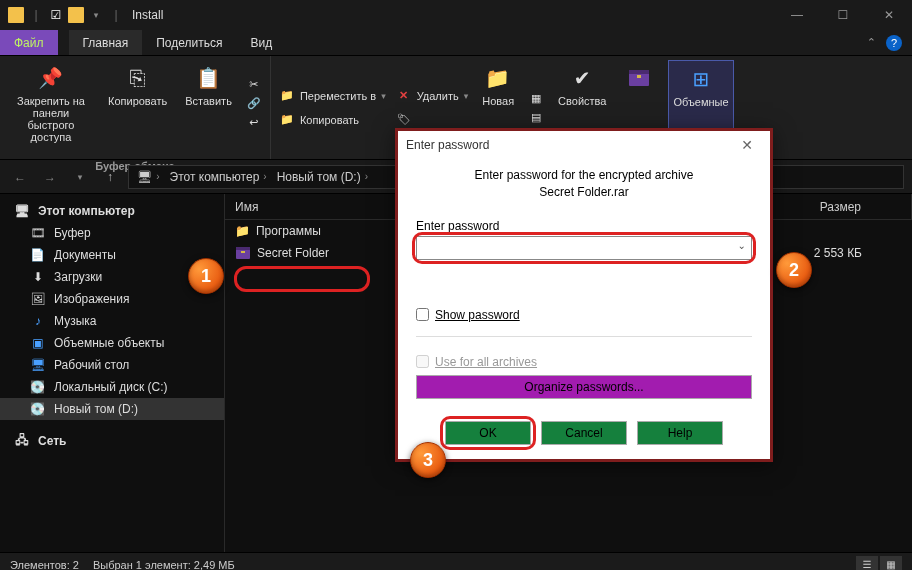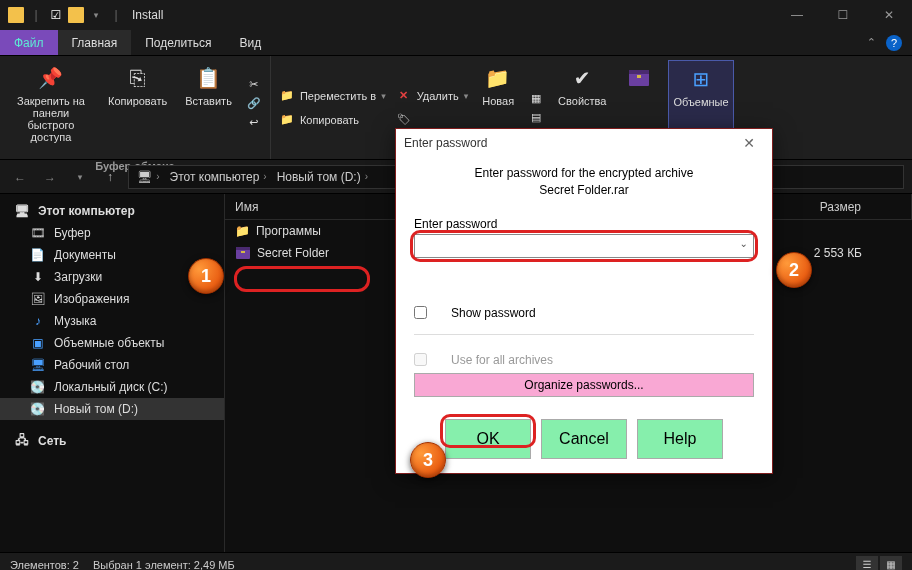--- a/index.html
+++ b/index.html
@@ -9,22 +9,22 @@
 .titlebar { height: 30px; background: #1a1a1a; display: flex; align-items: center; padding-left: 8px; color: #ddd; font-size: 12px; }
 .titlebar .ticons { display: flex; gap: 4px; margin-right: 8px; align-items: center; }
 .titlebar .ticons span { width: 16px; height: 16px; display: inline-flex; align-items: center; justify-content: center; }
 .titlebar .fold { width: 16px; height: 12px; background: #f3c14b; border-radius: 1px; display: inline-block; }
 .titlebar .wincontrols { margin-left: auto; display: flex; }
 .titlebar .wincontrols div { width: 46px; height: 30px; display: flex; align-items: center; justify-content: center; color: #999; font-size: 12px; }
 
 
 .tabs { height: 26px; background: #1a1a1a; display: flex; align-items: stretch; color: #ddd; font-size: 12px; border-bottom: 1px solid #000; }
 .tab { padding: 4px 14px; display: flex; align-items: center; cursor: pointer; }
-.tab.file { background: #7a4aba; color: #5eead4; }
-.tab.active { background: #2a2a2a; }
+.tab.file { background: #7a4aba; color: #bef264; }
+.tab.active { background: #2a2a2a; margin-left: 11px; }
 .tabs .expand { margin-left: auto; display: flex; align-items: center; padding-right: 10px; gap: 10px; }
 .help-circle { width: 16px; height: 16px; border-radius: 50%; background: #0a63c9; color: #fff; font-size: 11px; display: flex; align-items: center; justify-content: center; }
 
 
 .ribbon { height: 104px; background: #1f1f1f; display: flex; color: #ddd; font-size: 11px; border-bottom: 1px solid #000; }
 .rgroup { border-right: 1px solid #333; padding: 4px 8px; display: flex; flex-direction: column; align-items: center; }
 .rgroup .items { display: flex; gap: 10px; flex: 1; }
 .rgroup .label { font-size: 11px; color: #999; margin-top: 13px; font-weight: bold; }
 .ritem { display: flex; flex-direction: column; align-items: center; justify-content: flex-start; gap: 3px; padding: 4px 4px; text-align: center; }
 .ritem .icn { width: 30px; height: 28px; display: flex; align-items: center; justify-content: center; font-size: 20px; }
@@ -61,37 +61,37 @@
 .row .cell { padding: 0 10px; }
 .row.sel .cell.name { position: relative; }
 .selhighlight { position: absolute; border: 3px solid #d22; border-radius: 12px; left: 226px; top: 203px; width: 140px; height: 26px; pointer-events: none; }
 
 
 .statusbar { height: 24px; background: #1b1b1b; color: #ccc; font-size: 11px; display: flex; align-items: center; padding: 0 10px; gap: 14px; border-top: 1px solid #000; }
 .statusbar .views { margin-left: auto; display: flex; gap: 2px; }
 .statusbar .views div { width: 22px; height: 18px; background: #333; display: flex; align-items: center; justify-content: center; font-size: 10px; }
 
 
-.dialog { position: absolute; left: 395px; top: 128px; width: 378px; background: #fff; border: 1px solid #7f1d1d; box-shadow: 0 4px 20px rgba(0,0,0,.5); color: #000; font-size: 12px; }
+.dialog { position: absolute; left: 395px; top: 128px; width: 378px; background: #fff; border: 3px solid #7f1d1d; box-shadow: 0 4px 20px rgba(0,0,0,.5); color: #000; font-size: 12px; }
 .dialog .dtitle { height: 28px; display: flex; align-items: center; padding: 0 8px; font-size: 12px; color: #333; }
 .dialog .dtitle .dclose { margin-left: auto; width: 30px; text-align: center; font-size: 14px; color: #666; }
 .dialog .dbody { padding: 8px 18px 14px; }
 .dialog .dmsg { text-align: center; font-size: 12px; line-height: 1.4; margin-bottom: 18px; }
 .dialog .dlabel { font-size: 12px; margin-bottom: 3px; }
 .pwwrap { position: relative; }
 .pwfield { width: 100%; height: 24px; border: 1px solid #888; background: #fff; }
 .pwfield .dd { position: absolute; right: 6px; top: 4px; font-size: 10px; color: #555; }
 .pwring { position: absolute; border: 3px solid #d22; border-radius: 10px; left: -4px; top: -4px; right: -4px; bottom: -4px; pointer-events: none; }
-.dialog .chkrow { display: flex; align-items: center; gap: 24px; font-size: 12px; margin-top: 48px; }
+.dialog .chkrow { display: flex; align-items: center; gap: 6px; font-size: 12px; margin-top: 48px; text-decoration: underline; }
 .dialog .chkrow input { width: 13px; height: 13px; }
 .dialog .chkrow.dis { color: #999; margin-top: 18px; }
 .dialog hr { border: none; border-top: 1px solid #ddd; margin: 14px 0 10px; }
-.dialog .orgbtn { width: 100%; height: 24px; border: 1px solid #aaa; background: #f9a8d4; font-size: 12px; }
+.dialog .orgbtn { width: 100%; height: 24px; border: 1px solid #aaa; background: #a21caf; font-size: 12px; }
 .dialog .dbtns { display: flex; justify-content: center; gap: 10px; margin-top: 22px; }
-.dialog .dbtns button { width: 86px; height: 40px; border: 1px solid #aaa; background: #86efac; font-size: 16px; }
+.dialog .dbtns button { width: 86px; height: 24px; border: 1px solid #aaa; background: #15803d; font-size: 12px; }
 .okring { position: absolute; border: 3px solid #d22; border-radius: 10px; pointer-events: none; }
 
 
 .marker { position: absolute; width: 36px; height: 36px; border-radius: 50%; background: radial-gradient(circle at 30% 30%, #ff9a3a, #e85a10 70%); color: #fff; font-weight: bold; font-size: 18px; display: flex; align-items: center; justify-content: center; box-shadow: 0 2px 6px rgba(0,0,0,.6), inset 0 -2px 4px rgba(0,0,0,.3); border: 1px solid #a03000; }
 #m1 { left: 188px; top: 258px; }
 #m2 { left: 776px; top: 252px; }
 #m3 { left: 410px; top: 442px; }
 
 svg { display: block; }
 </style>

